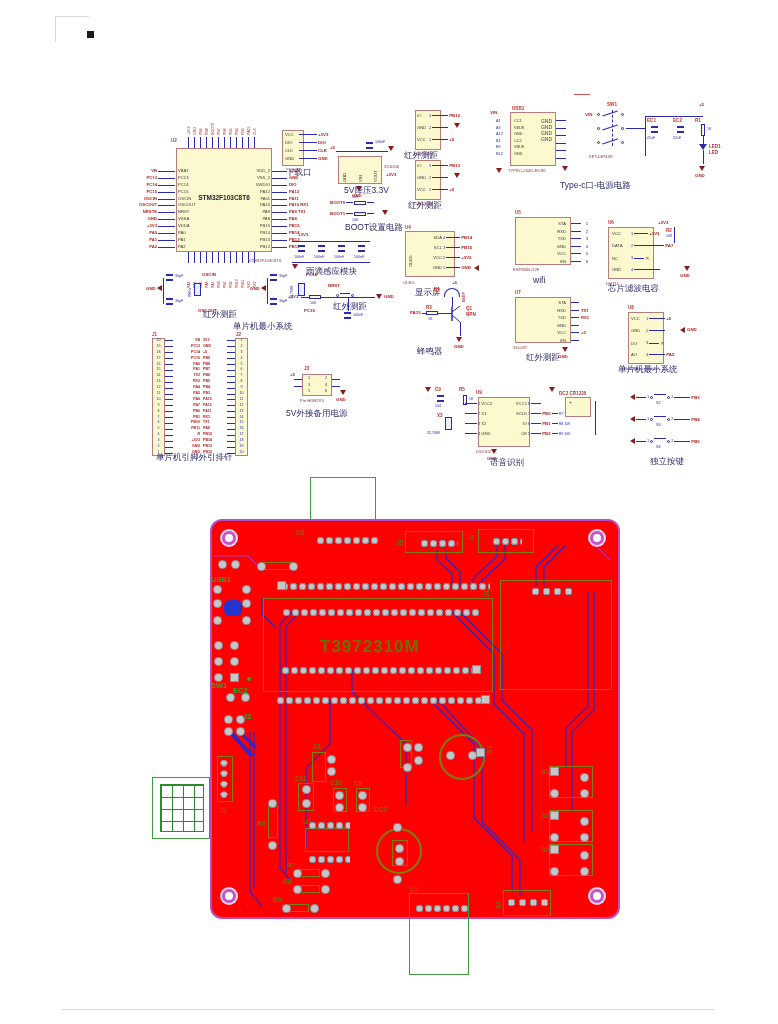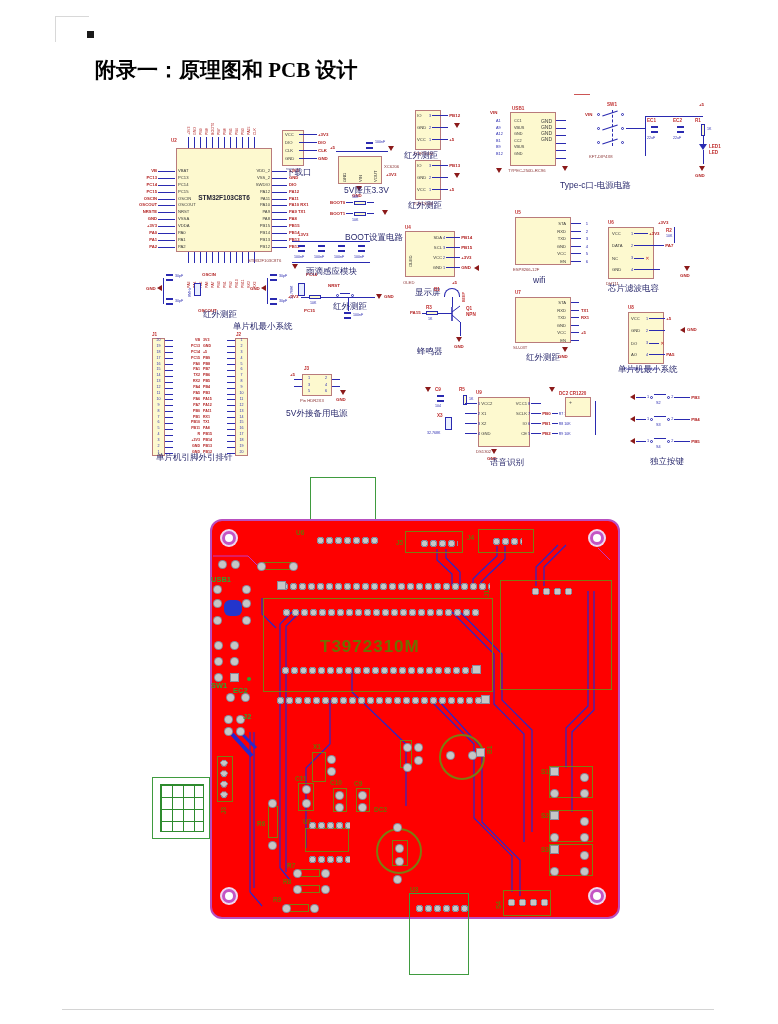--- a/index.html
+++ b/index.html
@@ -59,21 +59,20 @@
 .halfc{position:absolute;width:16px;height:9px;border:1.5px solid #2a2ab0;border-bottom:none;border-radius:16px 16px 0 0}
 </style>
 </head>
 <body>
 
 <div class="page">
 
   <div class="t" style="left:55px;top:16px;width:34px;height:1px;background:#d8d8d8"></div>
   <div class="t" style="left:55px;top:16px;width:1px;height:26px;background:#d8d8d8"></div>
   <div class="t" style="left:87px;top:31px;width:7px;height:7px;background:#1a1a1a"></div>
-  <div class="t title" style="left:95px;top:56px">附录一：原理图和 PCB 设计</div>
   <div class="t" style="left:574px;top:94px;width:16px;height:1px;background:#cc5555"></div>
   <div class="t" style="left:62px;top:1009px;width:652px;height:1px;background:#d4d4d4"></div>
 
   <div style="position:absolute;inset:0">
 
     <div class="t" style="left:130px;top:108px;width:180px;height:240px">
       <div class="t rf" style="left:41px;top:30px">U2</div>
       <div class="icb" style="left:46px;top:40px;width:96px;height:104px"></div>
       <div class="t" style="left:46px;top:86px;width:96px;text-align:center;font-size:6.5px;font-weight:bold;color:#223">STM32F103C8T6</div>
       <div class="col colr mc netc" style="left:0px;top:60px;width:27px">
@@ -249,21 +248,21 @@
       <div class="t val" style="left:22px;top:-5px">10K</div>
       <div class="row" style="left:0px;top:11px">
           <span class="net">BOOT1</span>
           <span class="wl" style="width:7px"></span>
           <span class="resf"></span>
           <span class="wl" style="width:7px"></span>
         </div>
       <div class="t val" style="left:22px;top:18px">10K</div>
       <div class="gnd" style="left:52px;top:10px"></div>
     </div>
-    <div class="t cap" style="left:345px;top:232px">BOOT设置电路</div>
+    <div class="t cap" style="left:345px;top:222px">BOOT设置电路</div>
 
     <div class="t" style="left:292px;top:232px;width:84px;height:38px">
       <div class="t net" style="left:6px;top:0px">+3V3</div>
       <div class="w" style="left:0px;top:9px;width:78px;height:1px"></div>
       <div class="capsym" style="left:6px;top:13px"></div>
       <div class="capsym" style="left:26px;top:13px"></div>
       <div class="capsym" style="left:46px;top:13px"></div>
       <div class="capsym" style="left:66px;top:13px"></div>
       <div class="t val" style="left:2px;top:23px">100nF</div>
       <div class="t val" style="left:22px;top:23px">100nF</div>

